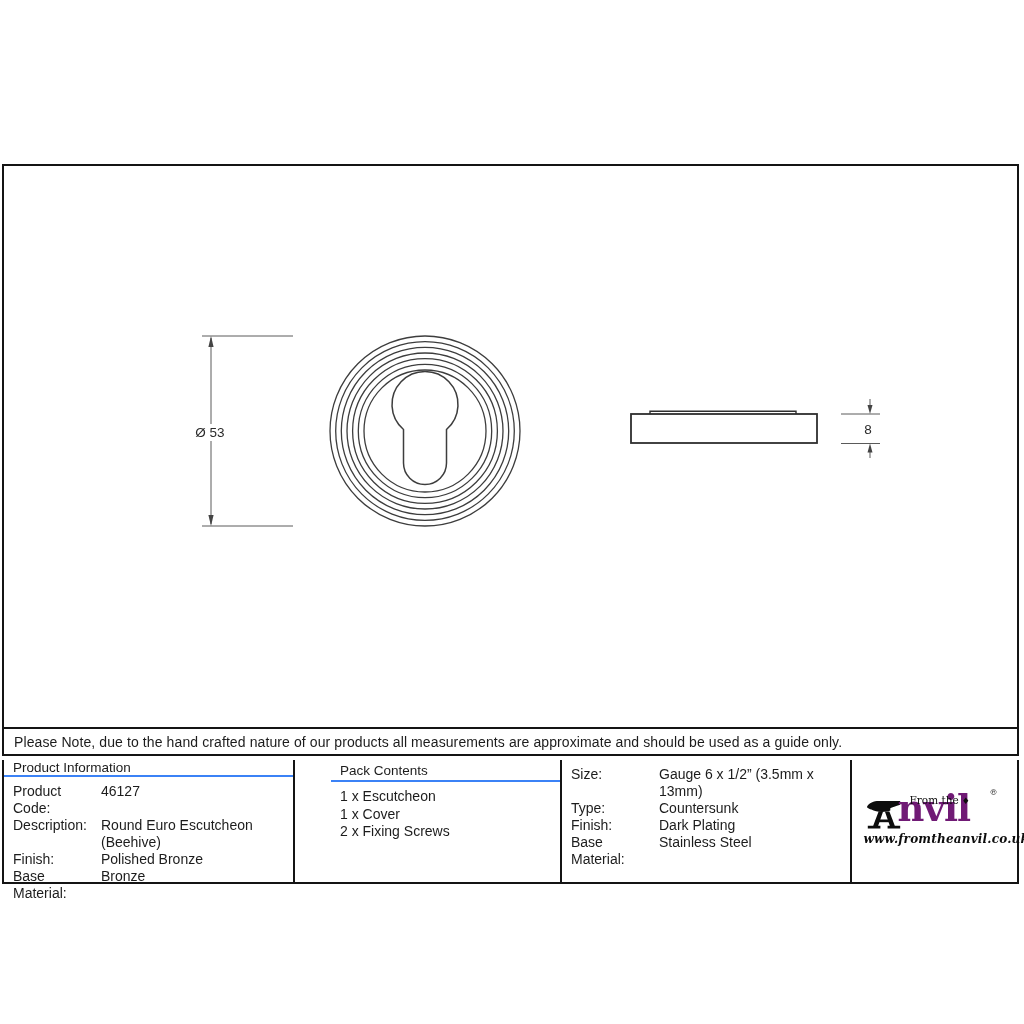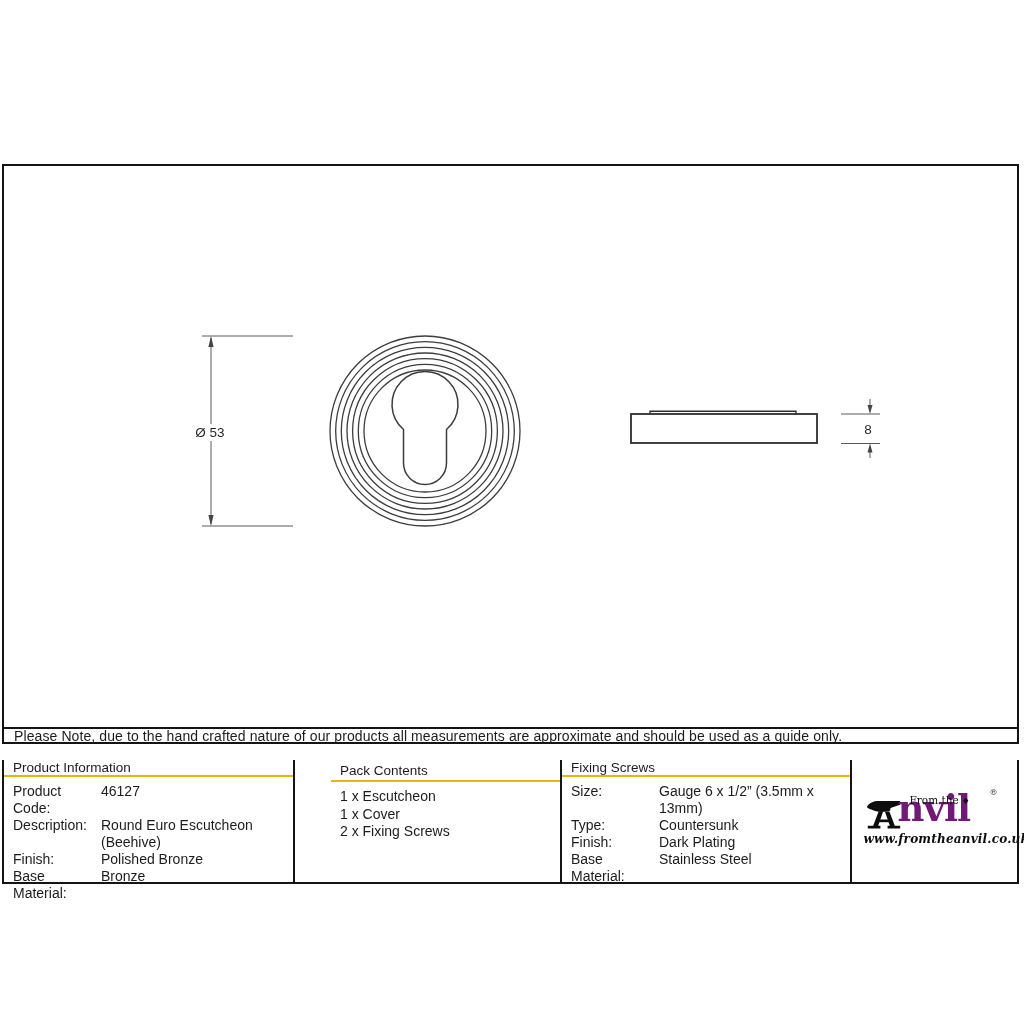--- a/index.html
+++ b/index.html
@@ -6,29 +6,29 @@
   html,body { width:1024px; height:1024px; background:#ffffff; overflow:hidden;
               font-family:"Liberation Sans", sans-serif; color:#1c1c1c; }
   .page { position:relative; width:1024px; height:1024px; background:#fff;margin-top:15px; }
 
   
   .draw-layer { position:absolute; left:0; top:0; width:1024px; height:1024px; pointer-events:none; }
 
   
   .frame { position:absolute; left:2px; top:149px; width:1017px; height:565px;
            border:2px solid #141414; background:transparent; }
-  .note-bar { position:absolute; left:2px; top:714px; width:1017px; height:15px;
+  .note-bar { position:absolute; left:2px; top:714px; width:1017px; height:27px;
               border:2px solid #141414; border-top:none;
               display:flex; align-items:center; padding-left:10px;
               font-size:14px; letter-spacing:.1px; }
   .spec-table { position:absolute; left:2px; top:745px; width:1017px; height:124px;
                 border:2px solid #141414; border-top:none; display:flex; }
   .col { height:100%; display:flex; flex-direction:column; }
   .col.bordered { border-right:2px solid #141414; }
-  .col-header { height:22px; border-bottom:2px solid #eab308; display:flex; align-items:center;
+  .col-header { height:22px; border-bottom:2px solid #3b82f6; display:flex; align-items:center;
                 padding-left:9px; font-size:13.5px; }
   .col-body { padding:6px 6px 0 9px; font-size:14px; line-height:17px; }
   .spec-row { display:flex; }
   .spec-label { width:88px; flex-shrink:0; }
   .pack-line { line-height:17.5px; }
   .col-w1 { width:291px; } .col-w2 { width:267px;padding-left:36px; } .col-w3 { width:290px; }
   .col-logo { flex:1; display:flex; align-items:center; justify-content:center; }
 
   
   .logo { position:relative; width:142px; height:58px; }
@@ -125,21 +125,20 @@
     <div class="col bordered col-w2">
       <div class="col-header">Pack Contents</div>
       <div class="col-body">
         <div class="pack-line">1 x Escutcheon</div>
         <div class="pack-line">1 x Cover</div>
         <div class="pack-line">2 x Fixing Screws</div>
       </div>
     </div>
 
     <div class="col bordered col-w3">
-      <div class="col-header">Fixing Screws</div>
       <div class="col-body">
         <div class="spec-row">
           <span class="spec-label">Size:</span>
           <span>Gauge 6 x 1/2” (3.5mm x 13mm)</span>
         </div>
         <div class="spec-row">
           <span class="spec-label">Type:</span>
           <span>Countersunk</span>
         </div>
         <div class="spec-row">

